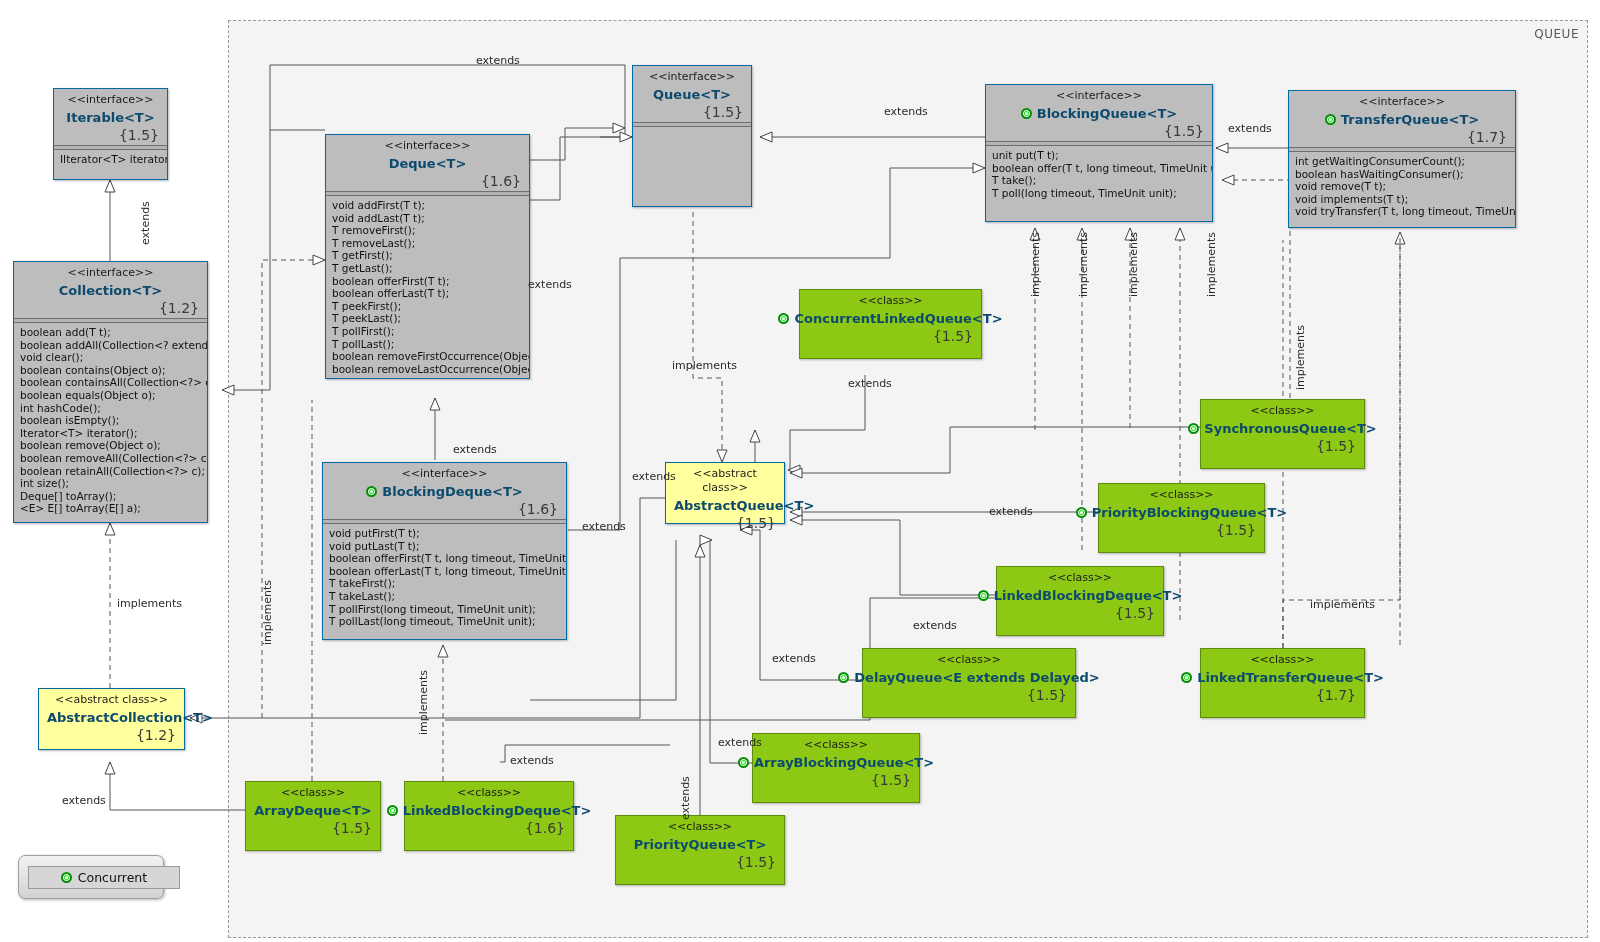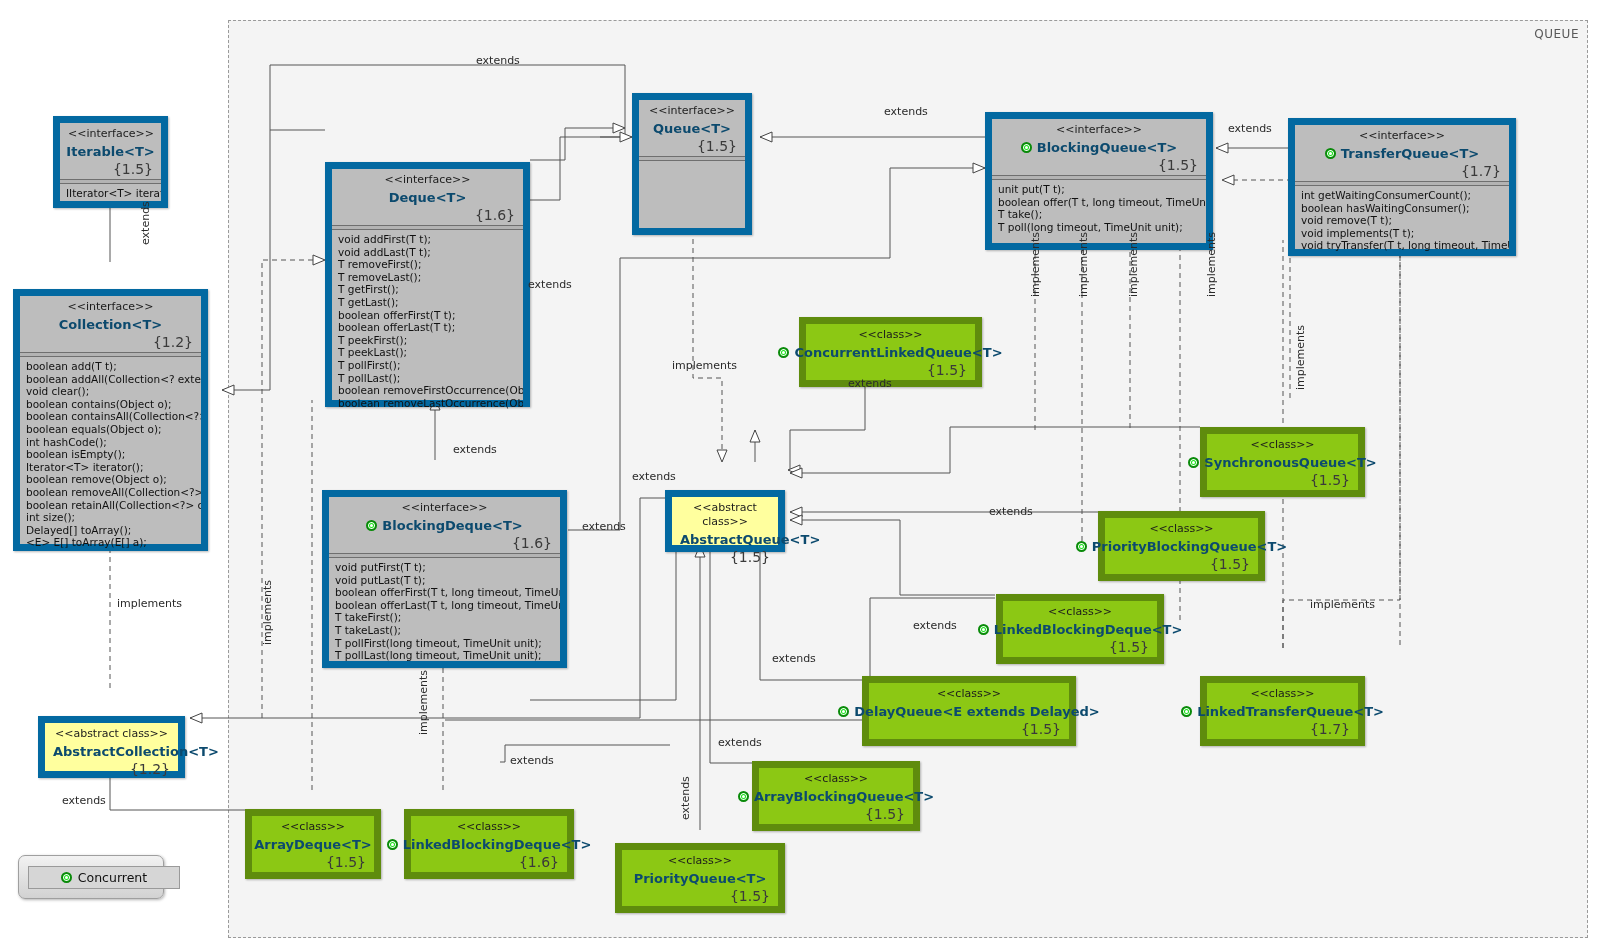--- a/index.html
+++ b/index.html
@@ -9,22 +9,22 @@
   
   #pkg{position:absolute;left:228px;top:20px;width:1360px;height:918px;
        background:#f4f4f4;border:1px dashed #9a9a9a;box-sizing:border-box;}
   #pkg-title{position:absolute;right:8px;top:6px;font-size:12px;color:#5a5a5a;
              letter-spacing:.5px;}
 
   
   #wires{position:absolute;left:0;top:0;width:1600px;height:942px;}
 
   
-  .box{position:absolute;box-sizing:border-box;border:7px solid #0369a1;
-       box-shadow:1px 1px 2px rgba(0,0,0,.28);margin-top:28px;}
+  .box{position:absolute;box-sizing:border-box;border:1px solid #0369a1;
+       box-shadow:1px 1px 2px rgba(0,0,0,.28);}
   .box.iface{background:#bdbdbd;}
   .box.abs  {background:#ffff9e;}
   .box.cls  {background:#8cc814;border-color:#5f8c0d;}
 
   .hdr{padding:4px 8px 3px 8px;position:relative;}
   .stereo{text-align:center;font-size:11px;color:#1c1c1c;line-height:14px;}
   .nm{text-align:center;font-weight:bold;font-size:13px;color:#0c4a6e;
       line-height:17px;margin-top:2px;white-space:nowrap;}
   .ver{text-align:right;font-size:14px;color:#3a3a3a;line-height:14px;margin-top:2px;}
   .sep2{height:3px;border-top:1px solid #6f6f6f;border-bottom:1px solid #6f6f6f;
@@ -166,21 +166,21 @@
     <div>boolean contains(Object o);</div>
     <div>boolean containsAll(Collection&lt;?&gt; c);</div>
     <div>boolean equals(Object o);</div>
     <div>int hashCode();</div>
     <div>boolean isEmpty();</div>
     <div>Iterator&lt;T&gt; iterator();</div>
     <div>boolean remove(Object o);</div>
     <div>boolean removeAll(Collection&lt;?&gt; c);</div>
     <div>boolean retainAll(Collection&lt;?&gt; c);</div>
     <div>int size();</div>
-    <div>Delayed[] toArray();</div>
+    <div>Deque[] toArray();</div>
     <div>&lt;E&gt; E[] toArray(E[] a);</div>
   </div>
 </div>
 
 <div class="box iface" style="left:325px;top:134px;width:205px;height:245px;">
   <div class="hdr">
     <div class="stereo">&lt;&lt;interface&gt;&gt;</div>
     <div class="nm">
         <span>Deque&lt;T&gt;</span>
       </div>

